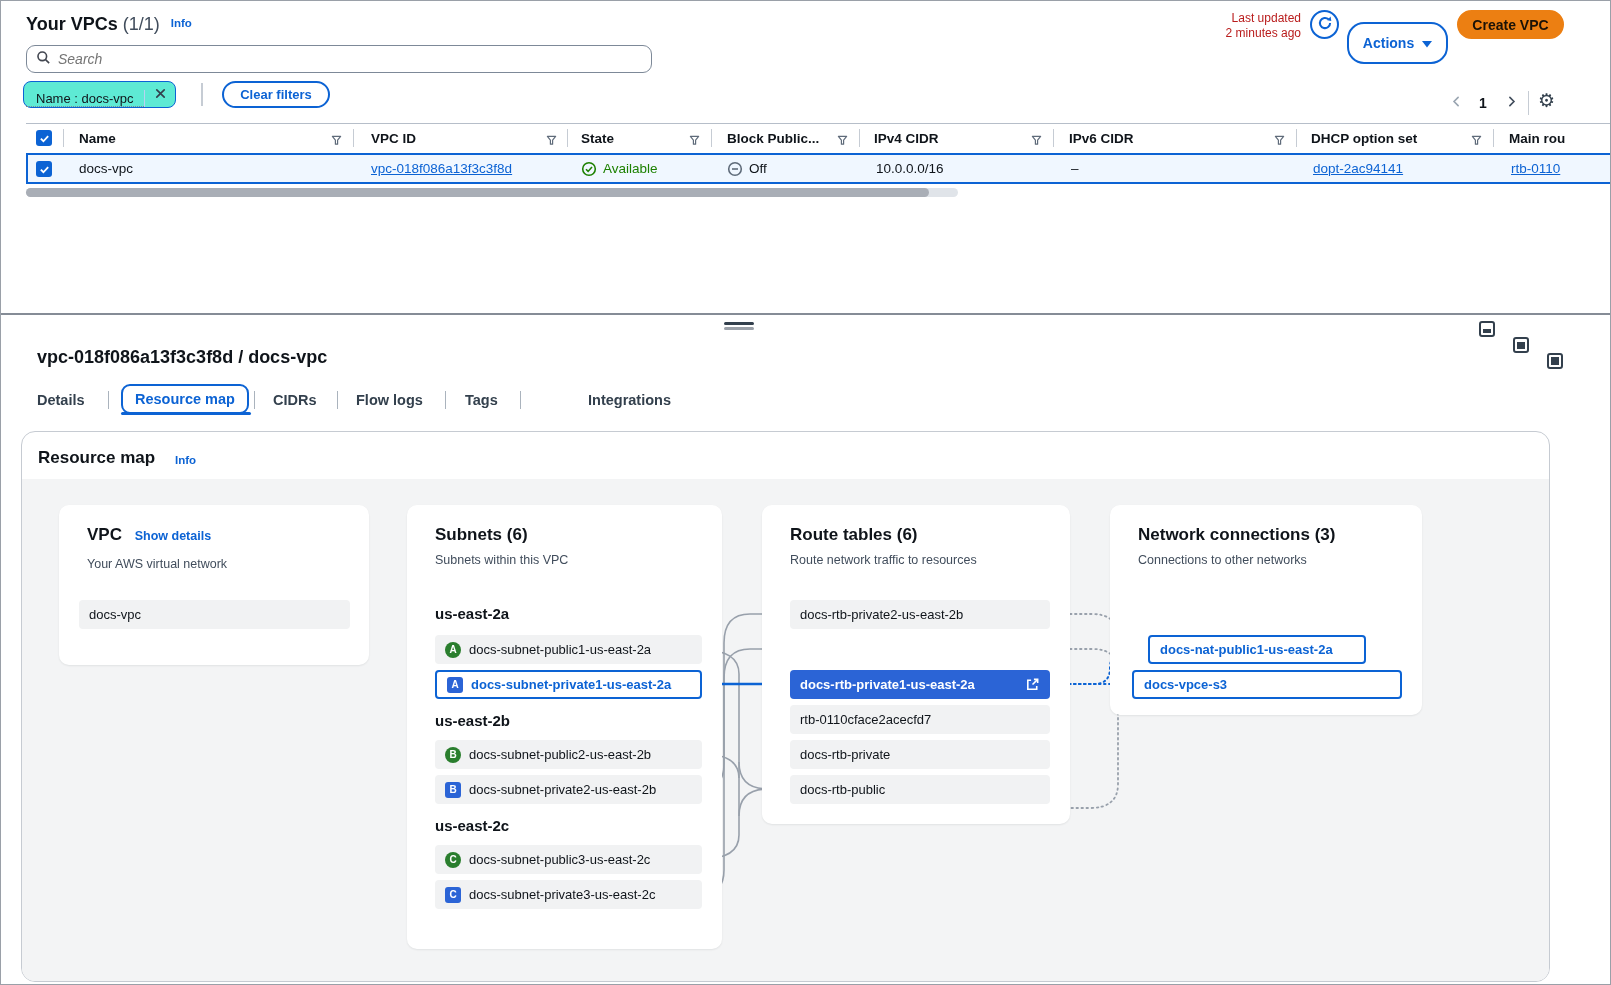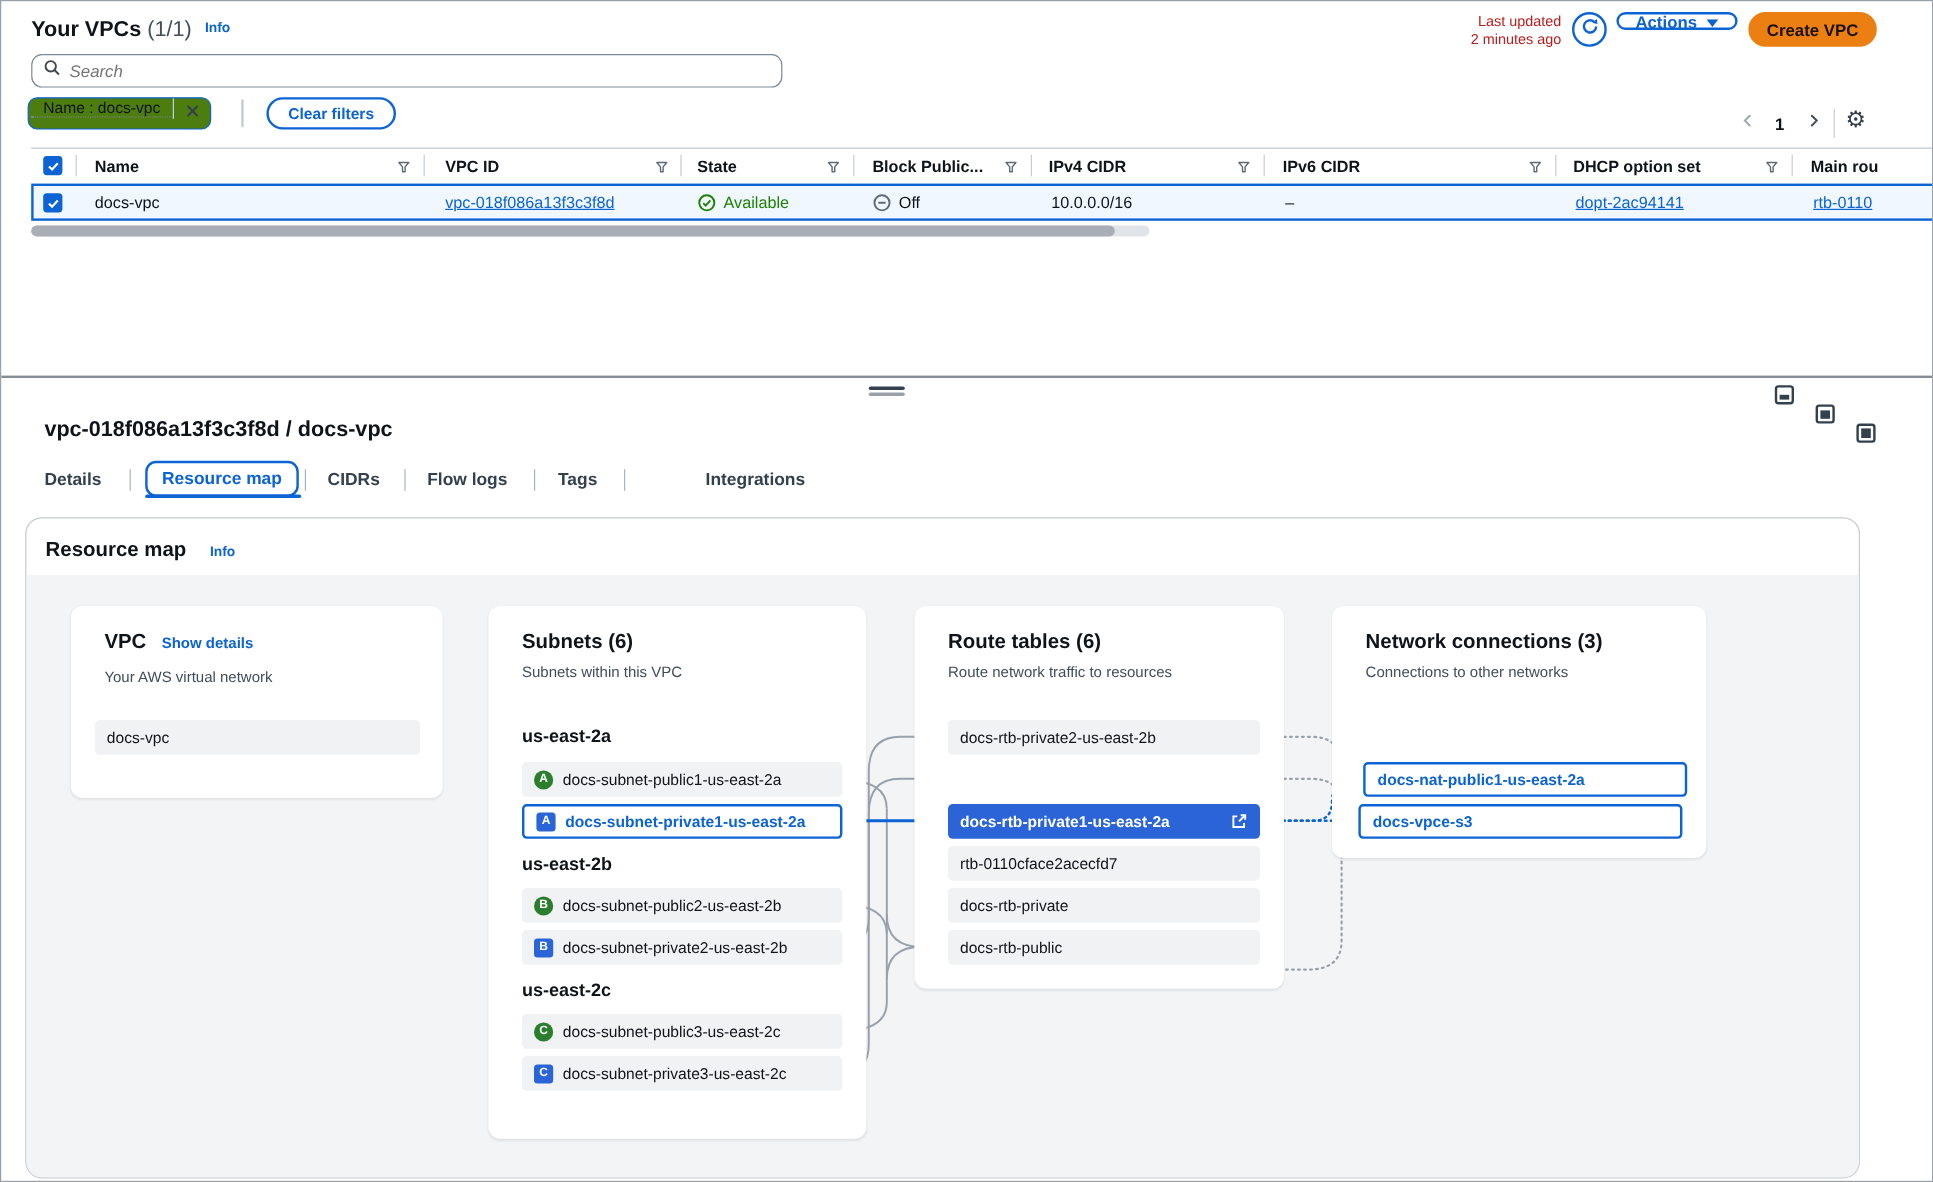--- a/index.html
+++ b/index.html
@@ -20,22 +20,22 @@
   .btn { display:flex; align-items:center; justify-content:center; gap:8px;
          font-size:14px; font-weight:700; border-radius:17px; cursor:pointer; }
   .btn-secondary { border:2px solid #0c63d4; color:#0c63d4; background:#fff; }
   .btn-primary { background:#ec7f12; color:#1a1207; border:2px solid #ec7f12; }
 
   .search-box { left:25px; top:44px; width:626px; height:28px; border:1.5px solid #7d8998;
                 border-radius:9px; background:#fff; display:flex; align-items:center; padding:0 9px; gap:7px; }
   .search-box input { border:none; outline:none; font-style:italic; font-size:14px;
                       color:#a21caf; width:100%; font-family:"Liberation Sans",sans-serif; background:transparent; }
 
-  .token { left:22px; top:80px; height:27px; background:#4d7c0f; border:1.5px solid #0c63d4;
-           border-radius:8px; display:flex; align-items:flex-start; }
+  .token { left:22px; top:80px; height:27px; background:#5eead4; border:1.5px solid #0c63d4;
+           border-radius:8px; display:flex; align-items:flex-end; }
   .token-label { font-size:13px; padding:0 10px; border-bottom:1.5px dotted #7a8694; margin:0 0 0 2px; }
   .token-sep { width:1.5px; height:17px; background:#b7d3f1; }
   .token-x { width:30px; height:100%; display:flex; align-items:center; justify-content:center; cursor:pointer; }
   .filters-sep { left:200px; top:82px; width:1.5px; height:23px; background:#c6ccd4; }
   .clear-filters { left:221px; top:80px; width:108px; height:27px; font-size:13px;justify-content:center; }
 
   .pagi { top:90px; height:24px; display:flex; align-items:center; justify-content:center; }
   .pagi-num { left:1470px; width:24px; font-size:14px; font-weight:700; }
   .pagi-sep { left:1527px; top:90px; width:1px; height:24px; background:#c6ccd4; }
   .gear { left:1537px; top:88px; font-size:19px; color:#33404d; cursor:pointer;
@@ -119,21 +119,21 @@
 
   <div class="abs refresh-btn">
     <span>
       <svg width="16" height="16" viewBox="0 0 16 16">
           <path d="M13.1 8a5.1 5.1 0 1 1-1.6-3.7" fill="none" stroke="#0c63d4" stroke-width="2"></path>
           <polygon points="13.6,1.6 14.3,6 10.2,5.2" fill="#0c63d4"></polygon>
         </svg>
     </span>
   </div>
 
-  <div class="abs btn btn-secondary" style="left:1346px; top:9px; width:101px; height:15px;">
+  <div class="abs btn btn-secondary" style="left:1346px; top:21px; width:101px; height:42px;">
     <span>Actions</span>
     <span><svg width="10" height="7" viewBox="0 0 10 7">
           <polygon points="0,0 10,0 5,6.5" fill="#0c63d4"></polygon>
         </svg></span>
   </div>
 
   <div class="abs btn btn-primary" style="left:1456px; top:9px; width:107px; height:29px;">
     <span>Create VPC</span>
   </div>
 
@@ -380,18 +380,18 @@
         </span>
       </div>
       <div class="node" style="left:28px; top:200px; width:260px;">rtb-0110cface2acecfd7</div>
       <div class="node" style="left:28px; top:235px; width:260px;">docs-rtb-private</div>
       <div class="node" style="left:28px; top:270px; width:260px;">docs-rtb-public</div>
     </div>
 
     <div class="map-card" style="left:1088px; top:73px; width:312px; height:210px;">
       <div class="mc-title">Network connections (3)</div>
       <div class="mc-sub">Connections to other networks</div>
-      <div class="node sel-outline" style="left:26px; top:130px; width:270px;">docs-nat-public1-us-east-2a</div>
+      <div class="node sel-outline" style="left:38px; top:130px; width:218px;">docs-nat-public1-us-east-2a</div>
       <div class="node sel-outline" style="left:22px; top:165px; width:270px;">docs-vpce-s3</div>
     </div>
   </div>
 
 </div>
 
 </body></html>

